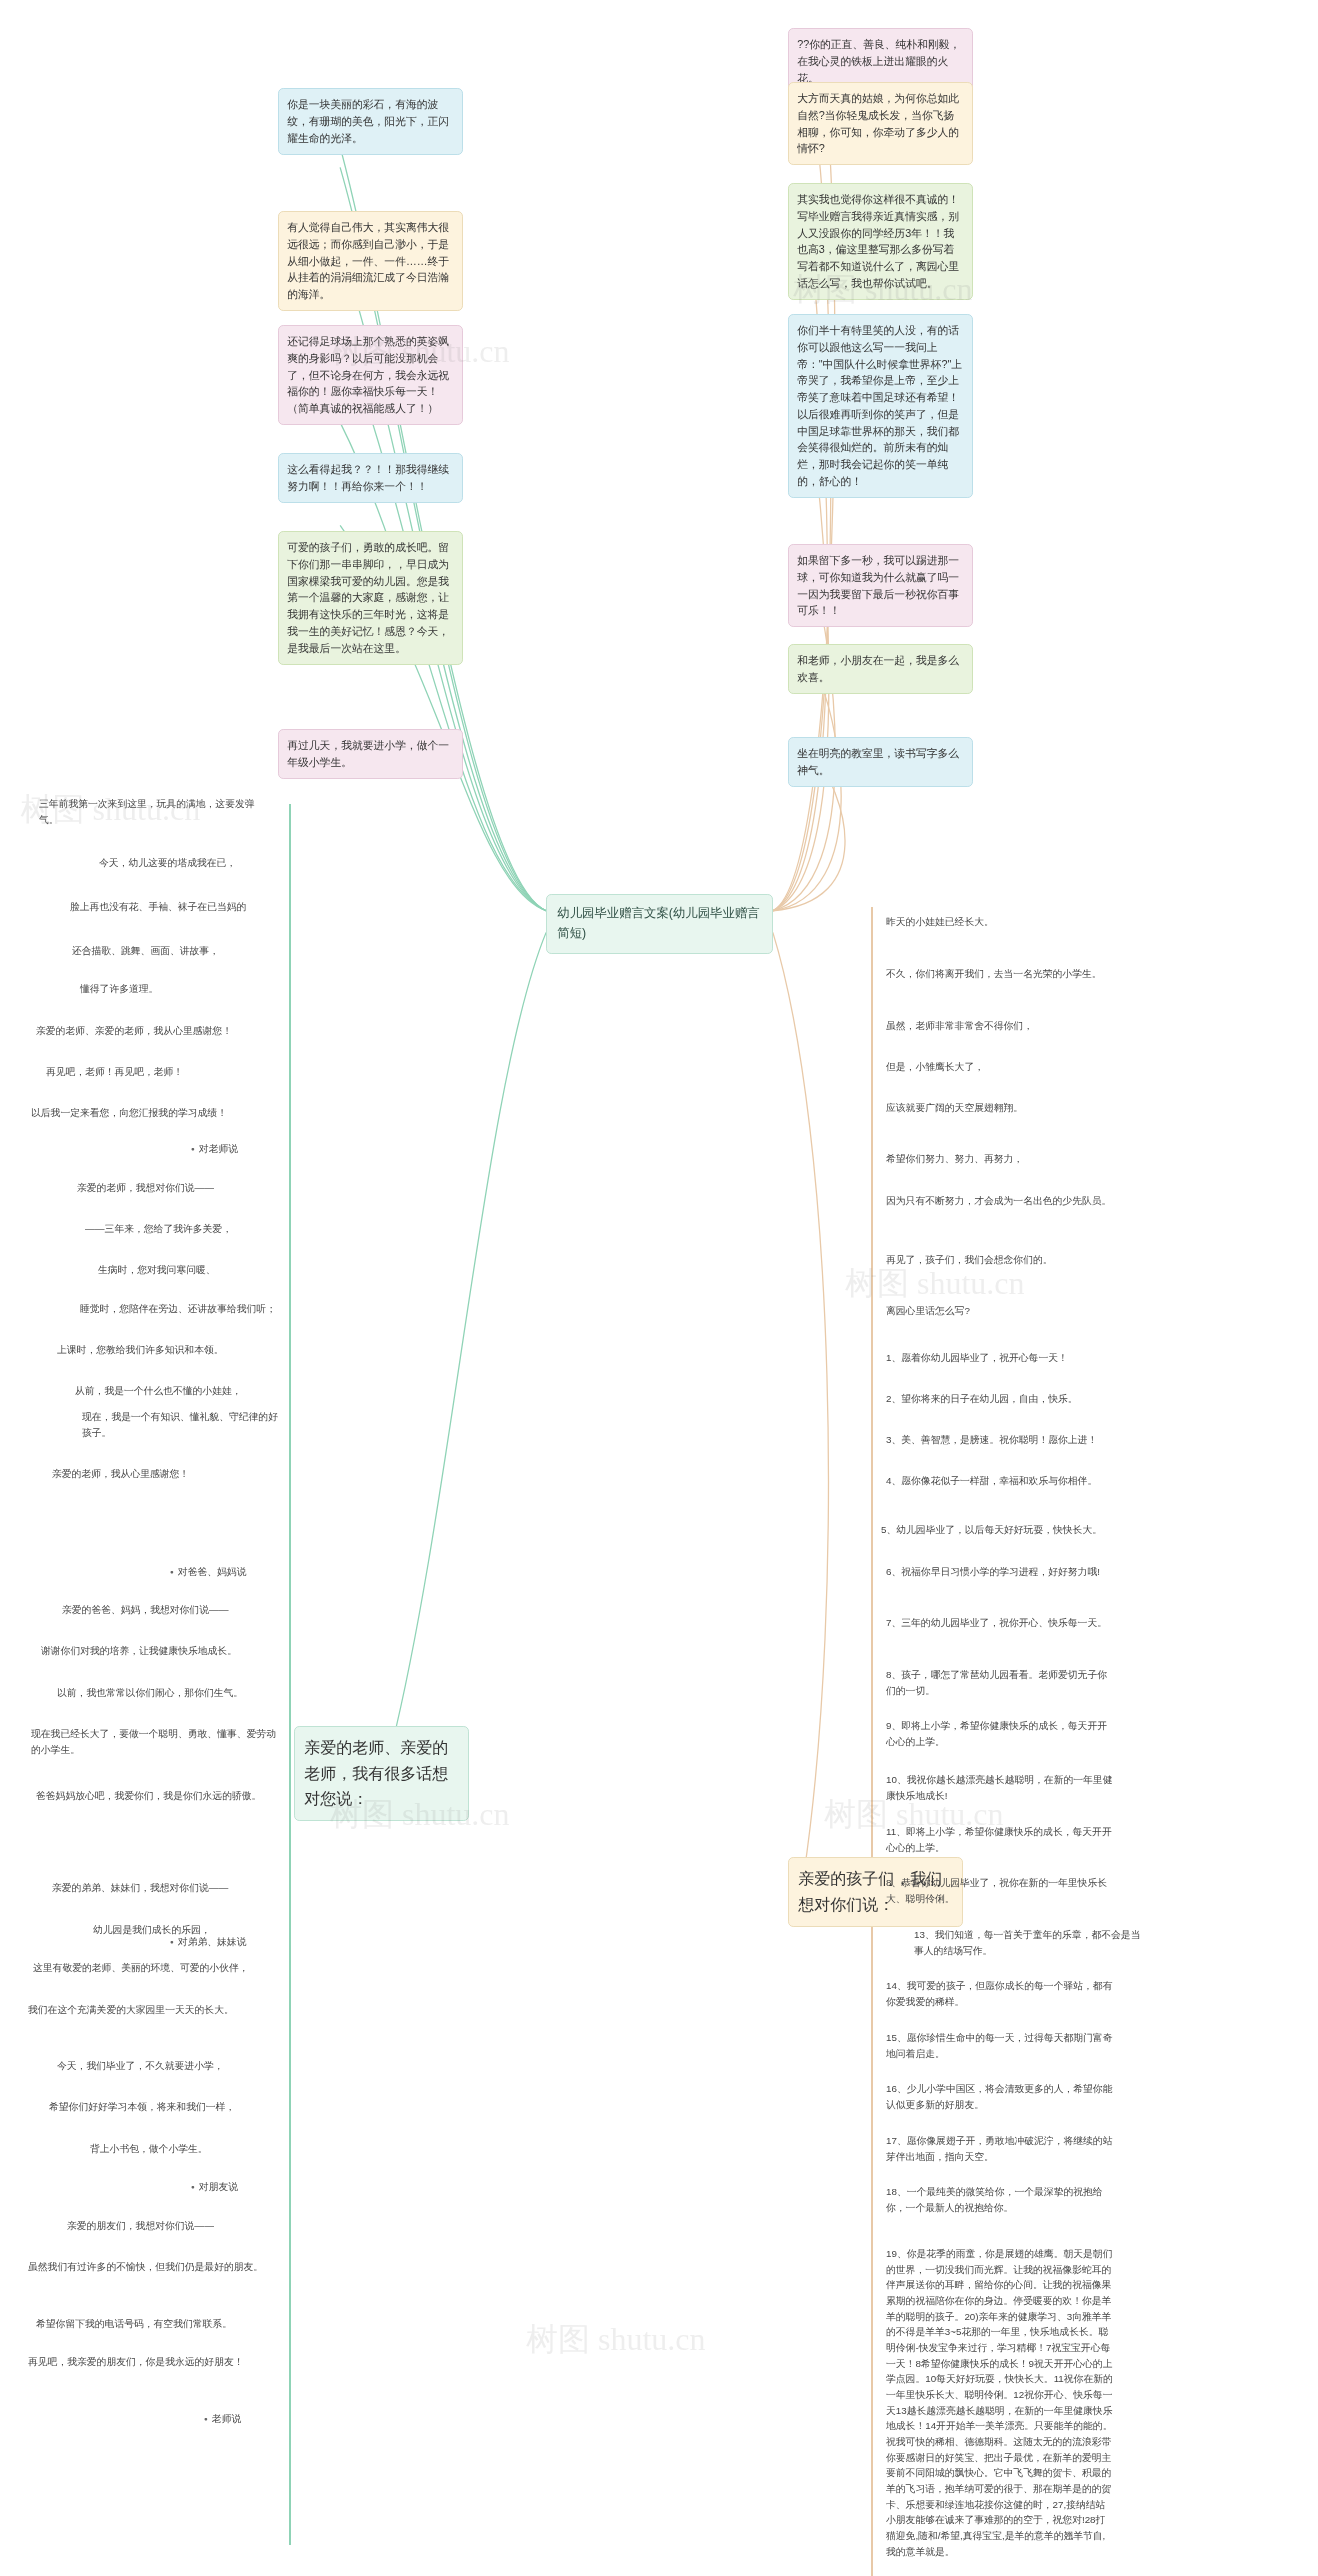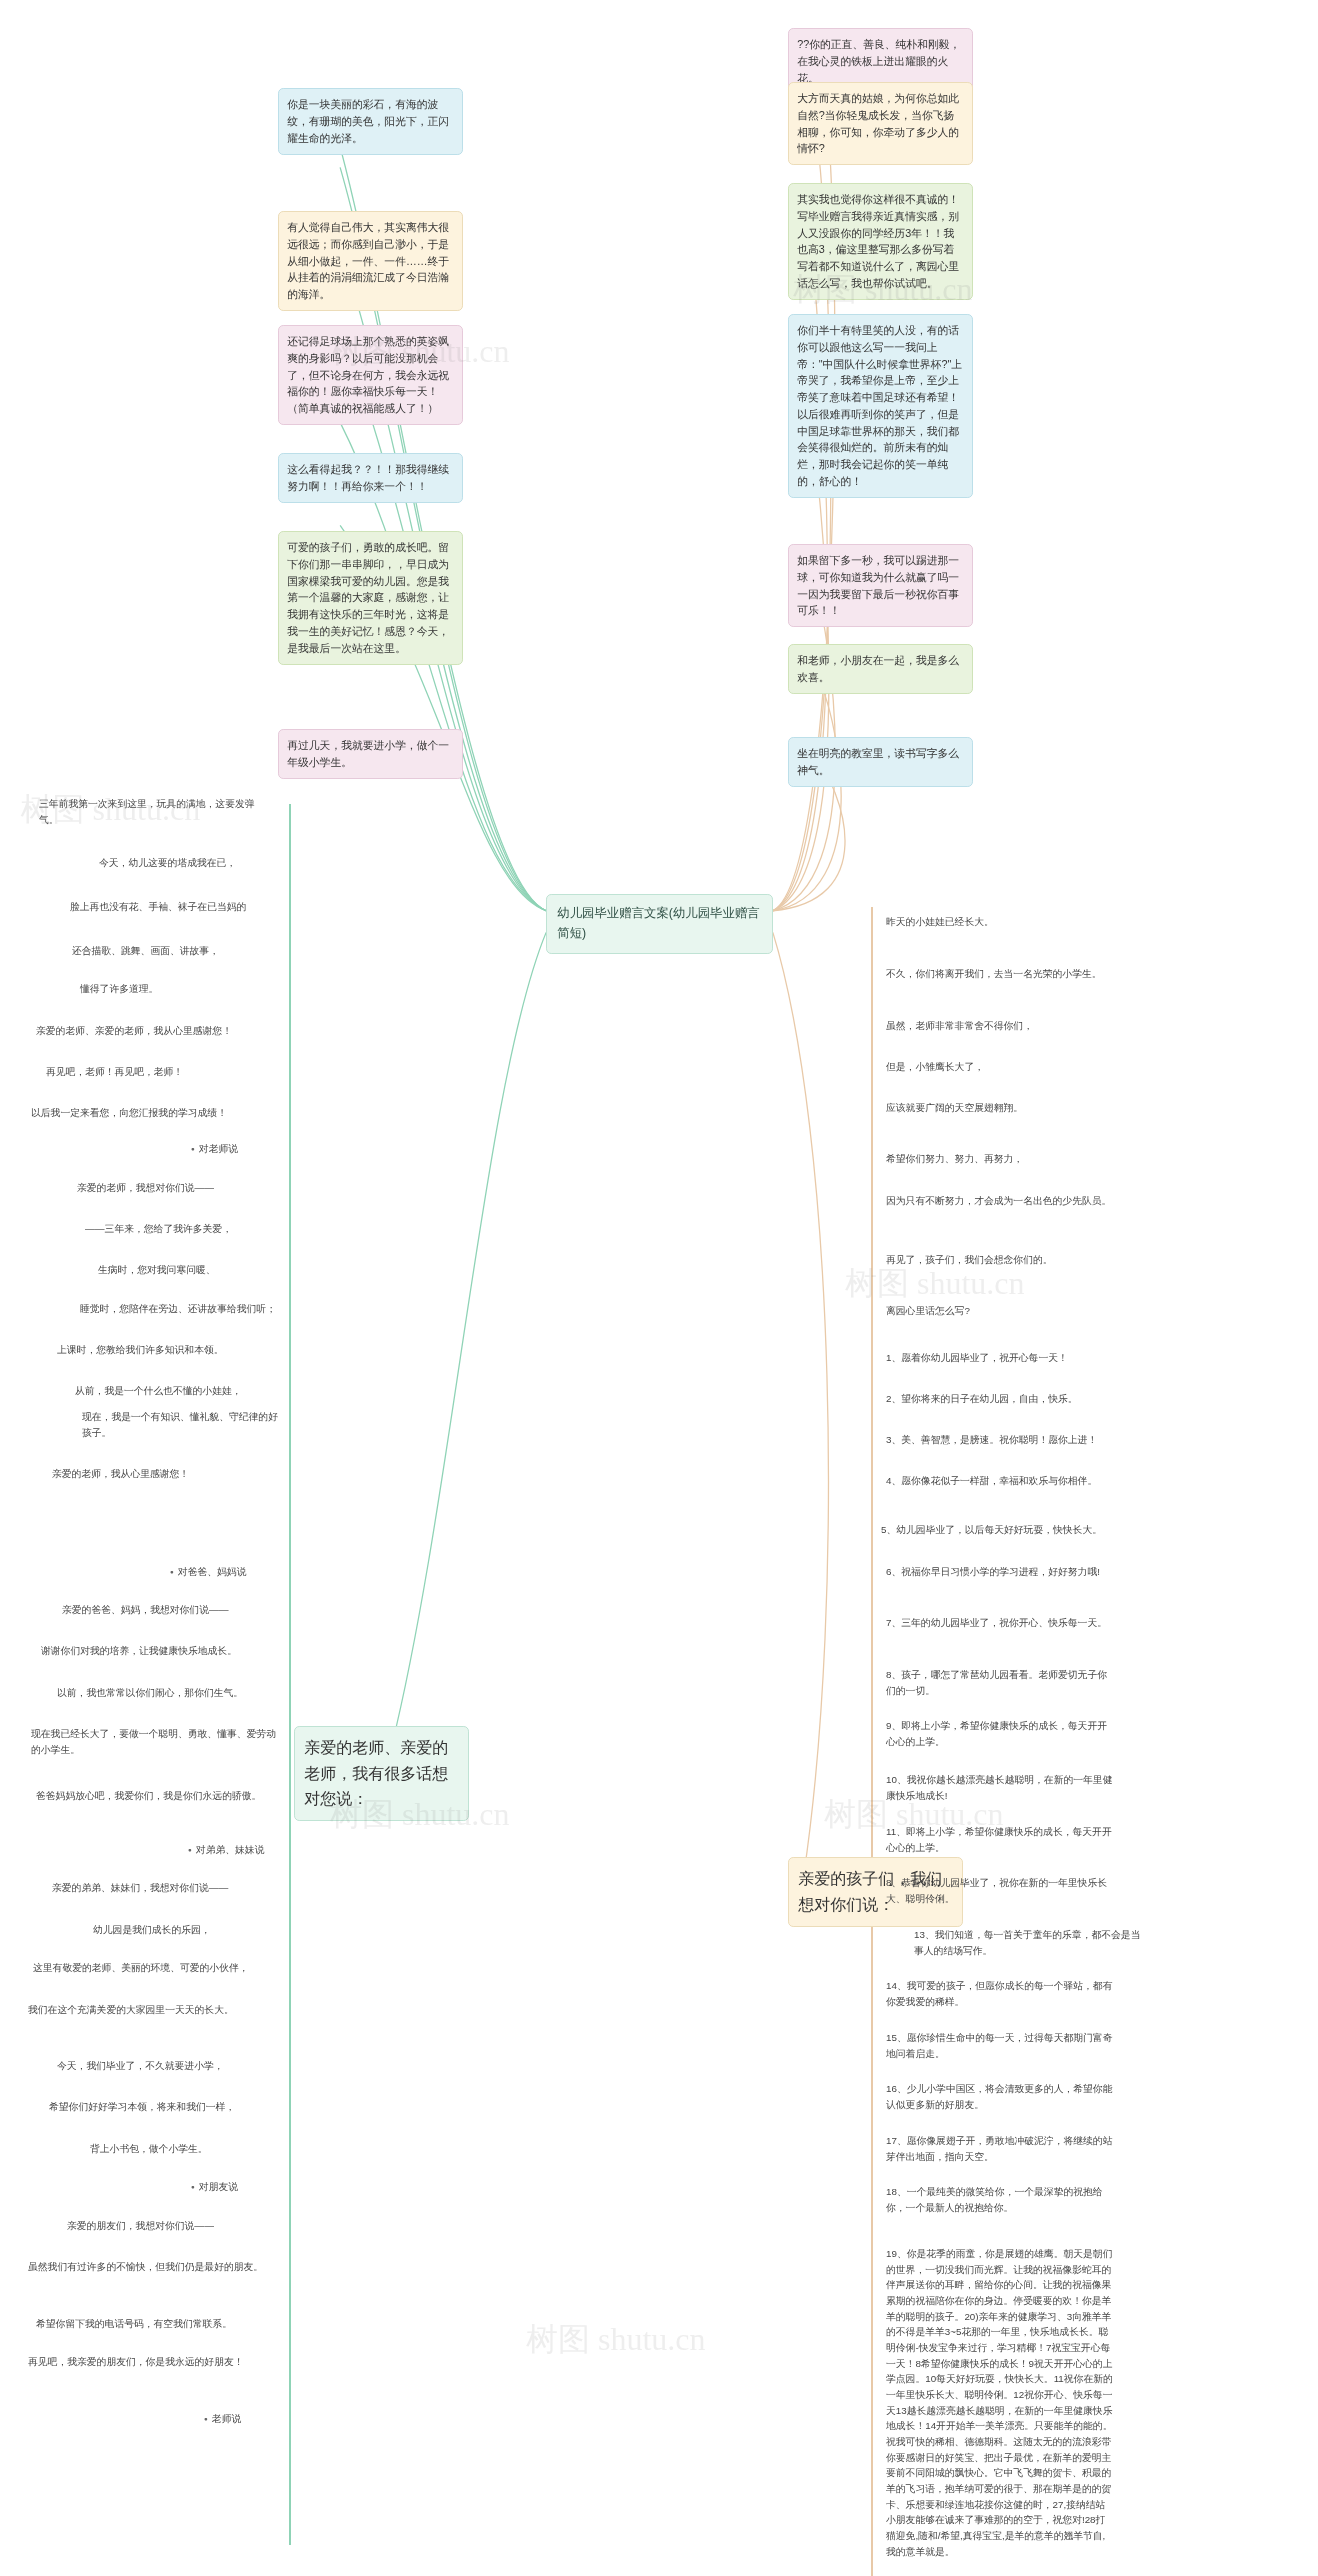--- a/index.html
+++ b/index.html
@@ -184,21 +184,21 @@
 <div class="plainline" style="left:52px;top:1466px;width:234px;"><span>亲爱的老师，我从心里感谢您！</span></div>
 <div class="plainline" style="left:77px;top:1522px;width:209px;"><span></span></div>
 
 <div class="bullet" style="left:170px;top:1564px;width:124px;"><span>对爸爸、妈妈说</span></div>
 <div class="plainline" style="left:62px;top:1602px;width:224px;"><span>亲爱的爸爸、妈妈，我想对你们说——</span></div>
 <div class="plainline" style="left:41px;top:1643px;width:245px;"><span>谢谢你们对我的培养，让我健康快乐地成长。</span></div>
 <div class="plainline" style="left:57px;top:1685px;width:229px;"><span>以前，我也常常以你们闹心，那你们生气。</span></div>
 <div class="plainline" style="left:31px;top:1726px;width:247px;"><span>现在我已经长大了，要做一个聪明、勇敢、懂事、爱劳动的小学生。</span></div>
 <div class="plainline" style="left:36px;top:1788px;width:247px;"><span>爸爸妈妈放心吧，我爱你们，我是你们永远的骄傲。</span></div>
 
-<div class="bullet" style="left:170px;top:1842px;width:124px;margin-left:18px;"><span>对弟弟、妹妹说</span></div>
+<div class="bullet" style="left:170px;top:1934px;width:124px;"><span>对弟弟、妹妹说</span></div>
 <div class="plainline" style="left:52px;top:1880px;width:234px;"><span>亲爱的弟弟、妹妹们，我想对你们说——</span></div>
 <div class="plainline" style="left:93px;top:1922px;width:193px;"><span>幼儿园是我们成长的乐园，</span></div>
 <div class="plainline" style="left:33px;top:1960px;width:252px;"><span>这里有敬爱的老师、美丽的环境、可爱的小伙伴，</span></div>
 <div class="plainline" style="left:28px;top:2002px;width:258px;"><span>我们在这个充满关爱的大家园里一天天的长大。</span></div>
 <div class="plainline" style="left:57px;top:2058px;width:229px;"><span>今天，我们毕业了，不久就要进小学，</span></div>
 <div class="plainline" style="left:49px;top:2099px;width:237px;"><span>希望你们好好学习本领，将来和我们一样，</span></div>
 <div class="plainline" style="left:90px;top:2141px;width:196px;"><span>背上小书包，做个小学生。</span></div>
 
 <div class="bullet" style="left:191px;top:2179px;width:103px;"><span>对朋友说</span></div>
 <div class="plainline" style="left:67px;top:2218px;width:219px;"><span>亲爱的朋友们，我想对你们说——</span></div>

